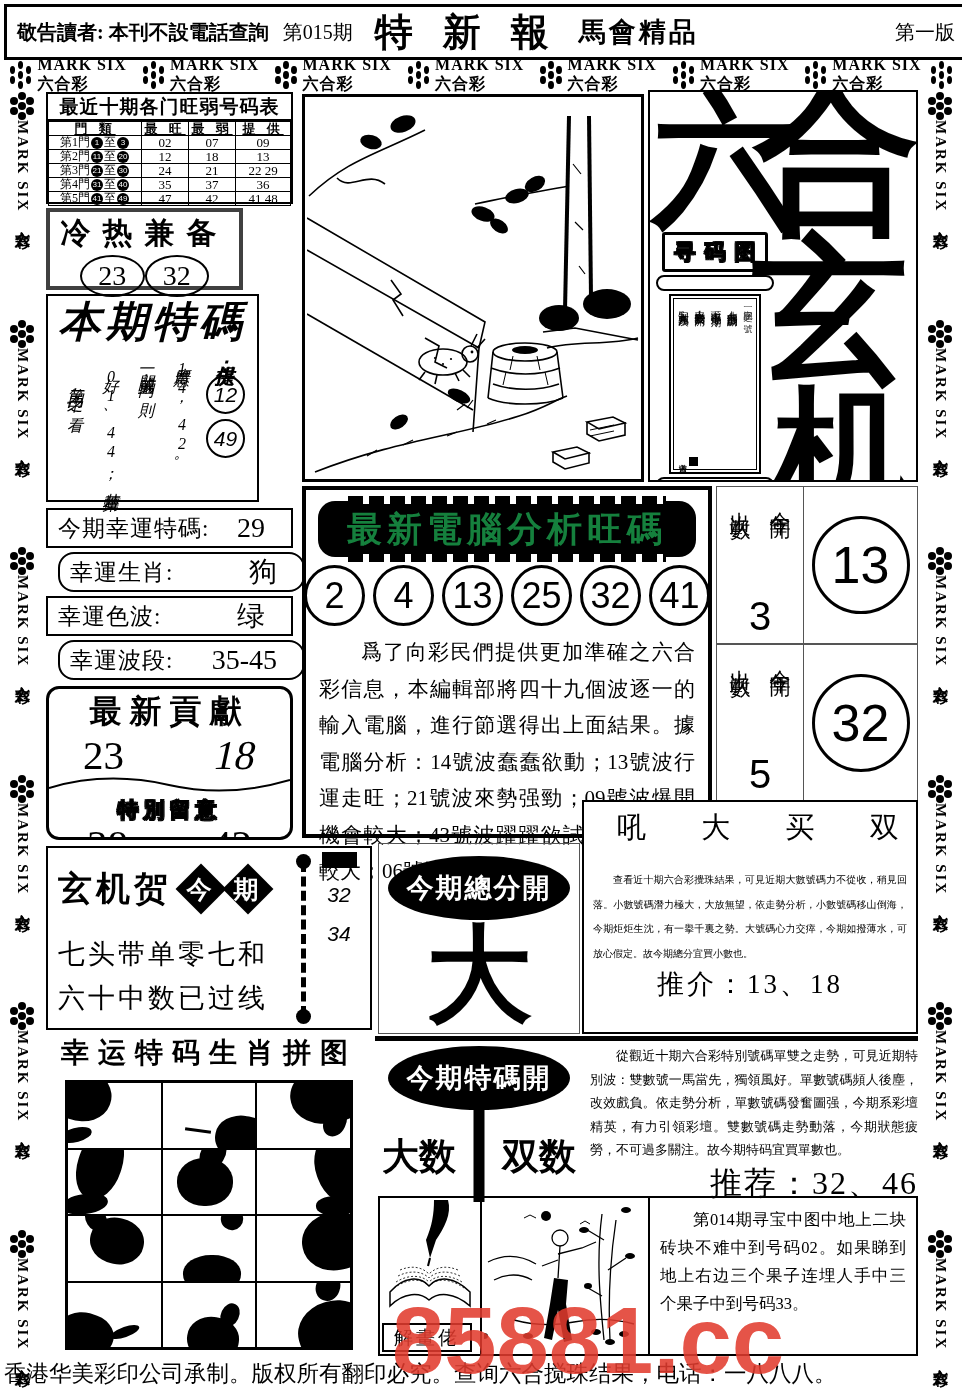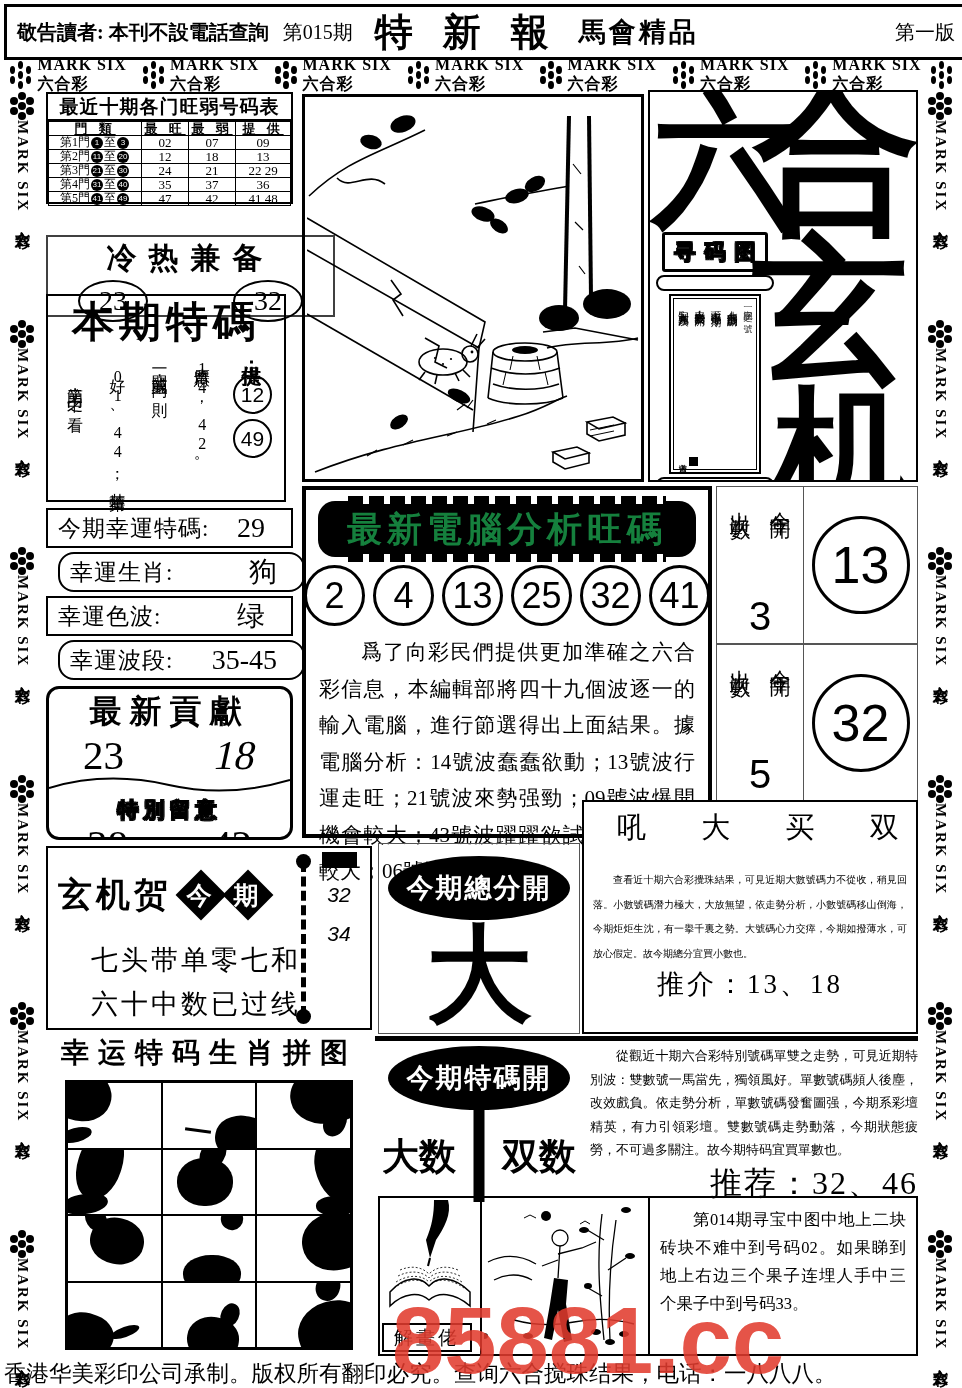--- a/index.html
+++ b/index.html
@@ -36,28 +36,28 @@
   .hot-table table{width:100%;border-collapse:collapse;font-size:13px;table-layout:fixed;}
   .hot-table th,.hot-table td{border:1px solid #000;text-align:center;padding:0;height:13px;line-height:13px;}
   .hot-table th{letter-spacing:4px;text-decoration:underline;}
   .col-gate{width:92px;} .col-n{width:46px;}
   .gate-cell{white-space:nowrap;font-size:12px;}
   .bcircle{display:inline-flex;width:12px;height:12px;background:#000;color:#fff;border-radius:50%;
            font-size:8px;line-height:12px;align-items:center;justify-content:center;margin:0 1px;
            font-family:"Liberation Sans",sans-serif;vertical-align:1px;}
 
   
-  .coldhot{left:46px;top:208px;width:289px;height:82px;border:2px solid #404040;box-sizing:border-box;text-align:center;margin-top:27px;}
+  .coldhot{left:46px;top:208px;width:197px;height:82px;border:4px solid #404040;box-sizing:border-box;text-align:center;}
   .ch-title{font-size:30px;font-weight:bold;letter-spacing:12px;margin-top:1px;white-space:nowrap;}
   .ch-circles{display:flex;justify-content:space-between;padding:1px 30px 0;}
   .oval{width:66px;height:38px;border:2px solid #000;border-radius:50%;font-size:28px;
         display:flex;align-items:center;justify-content:center;}
 
   
-  .benqi{left:46px;top:294px;width:240px;height:208px;border:2px solid #000;box-sizing:border-box;}
+  .benqi{left:46px;top:294px;width:213px;height:208px;border:2px solid #000;box-sizing:border-box;font-style:italic;}
   .bq-title{font-size:42px;font-weight:bold;text-align:center;letter-spacing:5px;line-height:52px;}
   .bq-vert{display:flex;justify-content:space-between;padding:2px 12px 0 16px;height:148px;}
   .vcol{writing-mode:vertical-rl;text-orientation:upright;font-size:16px;letter-spacing:2px;}
   .m1{margin-top:26px;} .m2{margin-top:16px;} .m3{margin-top:10px;} .m4{margin-top:4px;}
   .provide{display:flex;flex-direction:column;align-items:center;}
   .provide-label{writing-mode:vertical-rl;text-orientation:upright;font-size:20px;font-weight:bold;}
   .num-circle{width:35px;height:35px;border:2px solid #000;border-radius:50%;font-size:21px;
               display:flex;align-items:center;justify-content:center;margin-top:5px;
               font-family:"Liberation Sans",sans-serif;}
 
@@ -74,21 +74,21 @@
   .co-title{font-size:32px;font-weight:bold;letter-spacing:8px;margin-top:1px;}
   .co-top{display:flex;justify-content:space-between;padding:0 34px;font-size:41px;line-height:42px;}
   .slant{transform:skewX(-12deg);}
   .co-note{font-size:21px;font-weight:bold;letter-spacing:5px;color:#fff;
            text-shadow:-1px -1px 0 #000,1px -1px 0 #000,-1px 1px 0 #000,1px 1px 0 #000;
            -webkit-text-stroke:1px #000;}
   .co-bottom{display:flex;justify-content:space-between;padding:0 38px;font-size:41px;line-height:40px;}
 
   
   .xuanji{left:46px;top:846px;width:326px;height:184px;border:2px solid #000;box-sizing:border-box;display:flex;}
-  .xj-left{flex:1;padding:24px 0 0 10px;text-align:right;}
+  .xj-left{flex:1;padding:18px 0 0 10px;}
   .xj-title{display:flex;align-items:center;font-size:34px;font-weight:bold;letter-spacing:4px;}
   .diamond{width:36px;height:36px;background:#000;display:inline-flex;align-items:center;
            justify-content:center;transform:rotate(45deg);margin-left:11px;flex:none;}
   .diamond i{transform:rotate(-45deg);color:#fff;font-style:normal;font-size:25px;font-weight:bold;}
   .xj-line{font-size:27px;letter-spacing:3px;margin-top:8px;white-space:nowrap;}
   .xj-line.first{margin-top:24px;}
   .xj-dash{width:0;border-left:5px dashed #000;margin:14px 2px 12px 0;position:relative;}
   .xj-dash::before,.xj-dash::after{content:"";position:absolute;width:15px;height:15px;background:#000;
            border-radius:50%;left:-10px;}
   .xj-dash::before{top:-8px;} .xj-dash::after{bottom:-8px;}

